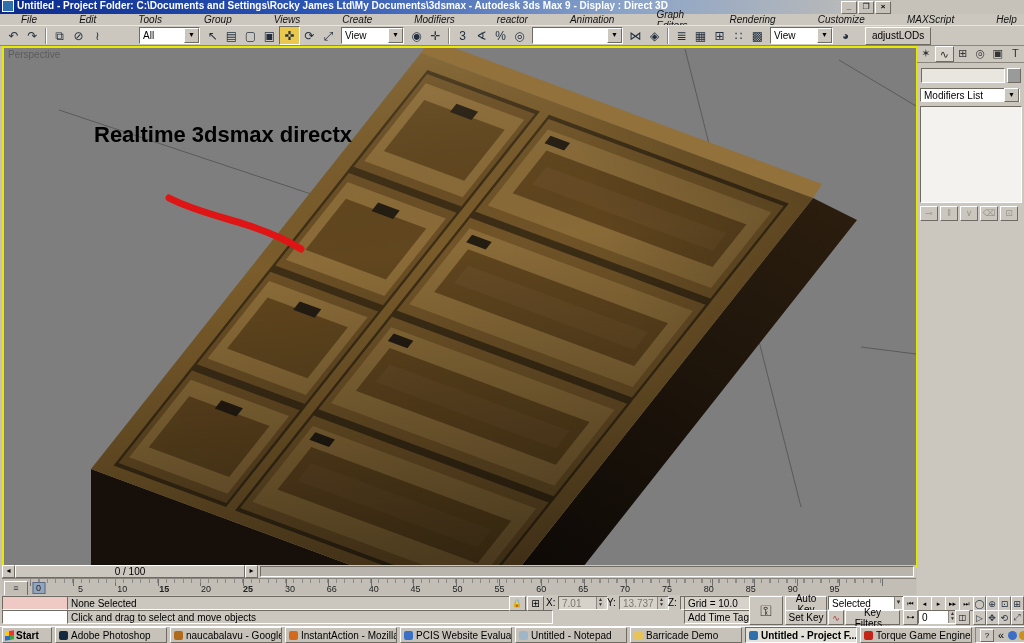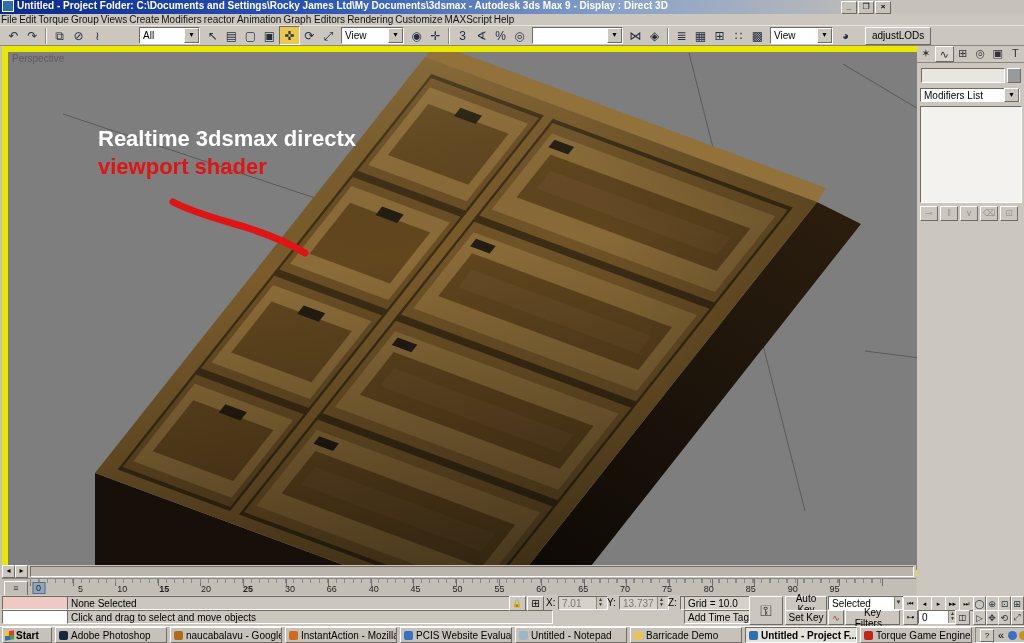--- a/index.html
+++ b/index.html
@@ -12,33 +12,33 @@
   
   #titlebar{position:absolute;left:0;top:0;width:892px;height:14px;
     background:linear-gradient(90deg,#0a2a8c 0%,#2b55b4 35%,#8aa3c8 70%,#c2beb6 100%);
     color:#fff;display:flex;align-items:flex-start;font-size:10px;font-weight:bold;white-space:nowrap;overflow:hidden;}
   #titlebar .appicon{width:10px;height:10px;margin:0 3px 0 2px;background:#2e6fae;border:1px solid #fff;flex:0 0 auto;}
   #winbtns{position:absolute;right:1px;top:1px;display:flex;gap:1px;}
   .winbtn{width:14px;height:11px;background:#c6c2ba;color:#000;font-size:8px;line-height:10px;text-align:center;}
 
   
   #menubar{position:absolute;left:0;top:14px;width:1024px;height:11px;background:#cbc7bf;display:flex;align-items:center;font-size:10px;color:#111;}
-  .menu-item{padding:0 1px;cursor:default;}
+  .menu-item{padding:0 21px;cursor:default;font-style:italic;}
 
   
   #toolbar{position:absolute;left:0;top:25px;width:1024px;height:21px;background:#cbc7bf;border-top:1px solid #e9e6df;border-bottom:1px solid #8a867e;display:flex;align-items:center;padding-left:4px;box-sizing:border-box;}
   .tbtn{width:19px;height:17px;display:flex;align-items:center;justify-content:center;font-size:12px;color:#243040;flex:0 0 auto;}
   .tbtn.active{background:#eac84e;border:1px solid;border-color:#6f6b63 #fff #fff #6f6b63;}
   .tsep{width:1px;height:16px;background:#8a867e;border-right:1px solid #fff;margin:0 3px;flex:0 0 auto;}
   .tdrop{height:15px;background:#fff;display:flex;align-items:center;justify-content:space-between;font-size:10px;margin:0 3px;padding-left:3px;flex:0 0 auto;}
   .tdrop .da{width:13px;height:13px;background:#cbc7bf;border:1px solid;border-color:#fff #6f6b63 #6f6b63 #fff;font-size:7px;text-align:center;line-height:12px;color:#000;}
   .tbutton{height:16px;padding:0 6px;font-size:10px;display:flex;align-items:center;margin-left:10px;background:#cbc7bf;}
 
   
-  #viewport{position:absolute;left:2px;top:46px;width:912px;height:518px;background:#7e7e7e;border:6px solid #0c4a6e;box-sizing:content-box;overflow:hidden;}
+  #viewport{position:absolute;left:2px;top:46px;width:912px;height:518px;background:#7e7e7e;border:2px solid #0c4a6e;box-sizing:content-box;overflow:hidden;}
   #vp-label{position:absolute;left:4px;top:1px;color:#5c5c5c;font-size:10px;z-index:5;}
   #vp-svg{position:absolute;left:0;top:0;}
   .anno{position:absolute;left:90px;font-weight:bold;font-size:22px;letter-spacing:0px;z-index:6;}
   #anno1{top:74px;} #anno2{top:102px;}
 
   
   #cmdpanel{position:absolute;left:917px;top:46px;width:107px;height:549px;background:#cbc7bf;}
   #ctabs{display:flex;height:16px;border-bottom:1px solid #8a867e;}
   .ctab{flex:1;text-align:center;font-size:11px;line-height:15px;color:#333;}
   .ctab.active{background:#d8d4cc;border:1px solid;border-color:#fff #6f6b63 #6f6b63 #fff;}
@@ -98,21 +98,21 @@
     <span id="winbtns">
       <span class="winbtn raised">_</span>
       <span class="winbtn raised">❐</span>
       <span class="winbtn raised">×</span>
     </span>
   </div>
 
   <div id="menubar">
       <span class="menu-item">File</span>
       <span class="menu-item">Edit</span>
-      <span class="menu-item">Torque</span>
+      <span class="menu-item">Tools</span>
       <span class="menu-item">Group</span>
       <span class="menu-item">Views</span>
       <span class="menu-item">Create</span>
       <span class="menu-item">Modifiers</span>
       <span class="menu-item">reactor</span>
       <span class="menu-item">Animation</span>
       <span class="menu-item">Graph Editors</span>
       <span class="menu-item">Rendering</span>
       <span class="menu-item">Customize</span>
       <span class="menu-item">MAXScript</span>
@@ -245,22 +245,21 @@
             <rect x="0.39999999999999997" y="0.8075000000000001" width="0.51" height="0.10250000000000001" fill="#64481f"></rect>
             <rect x="0.425" y="0.8375" width="0.45999999999999996" height="0.04250000000000001" fill="#6b4e26"></rect>
             <rect x="0.385" y="0.7775000000000001" width="0.05" height="0.018" fill="#241d12"></rect>
           </g>
         <polygon points="417,5 809,150 479,566 87,421" fill="url(#shadeV)"></polygon>
         <polygon points="417,5 809,150 479,566 87,421" fill="url(#shadeH)"></polygon>
       </g>
 
       <path d="M165,150 C190,163 222,170 243,177 S286,194 297,201" fill="none" stroke-linecap="round" stroke-width="7" class="redstroke" stroke="#df1414"></path>
     </svg>
-    <div id="anno1" class="anno" style="color: #ffffff;">Realtime 3dsmax directx</div>
-    <div id="anno2" class="anno" style="color: rgb(223, 20, 20);">viewport shader</div>
+    <div id="anno1" class="anno" style="color: #000000;">Realtime 3dsmax directx</div>
   </div>
 
   <div id="cmdpanel">
     <div id="ctabs">
         <div class="ctab">✶</div>
         <div class="ctab active">∿</div>
         <div class="ctab">⊞</div>
         <div class="ctab">◎</div>
         <div class="ctab">▣</div>
         <div class="ctab">T</div>
@@ -276,20 +275,21 @@
         <div class="sbtn raised">⊸</div>
         <div class="sbtn raised">‖</div>
         <div class="sbtn raised">∨</div>
         <div class="sbtn raised">⌫</div>
         <div class="sbtn raised">⊡</div>
       </div>
   </div>
 
   <div id="timeslider">
     <div class="tsarrow raised">◂</div>
+    <div id="tshandle" class="raised">0 / 100</div>
     <div class="tsarrow raised">▸</div>
     <div id="tstrack" class="sunken"></div>
   </div>
 
   <div id="trackbar">
     <div id="minicurve" class="raised">≡</div>
     <div id="ruler">
         <span class="tick-label current" style="left: 1%;">0</span>
         <span class="tick-label" style="left: 5.9%;">5</span>
         <span class="tick-label" style="left: 10.8%;">10</span>

